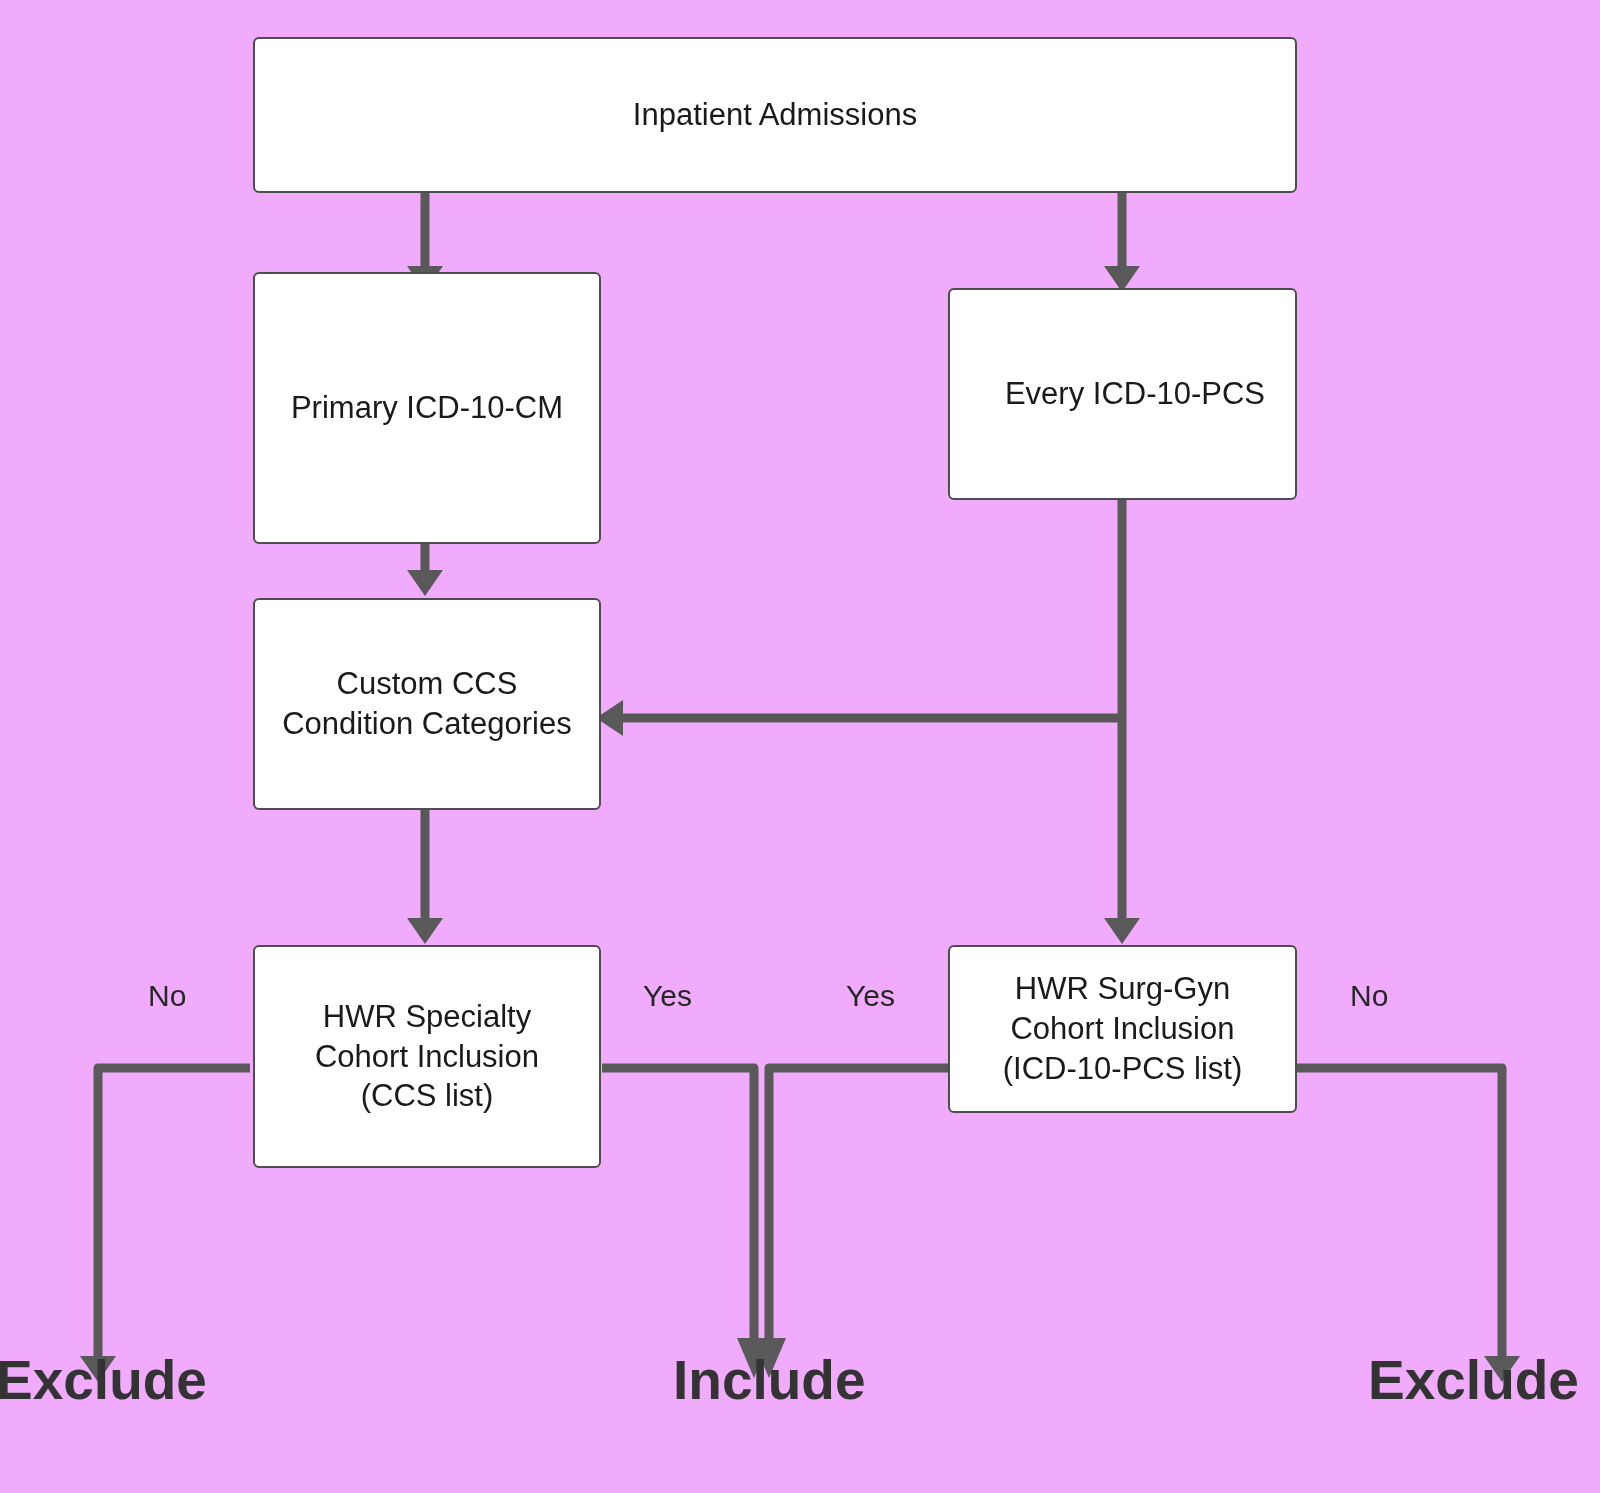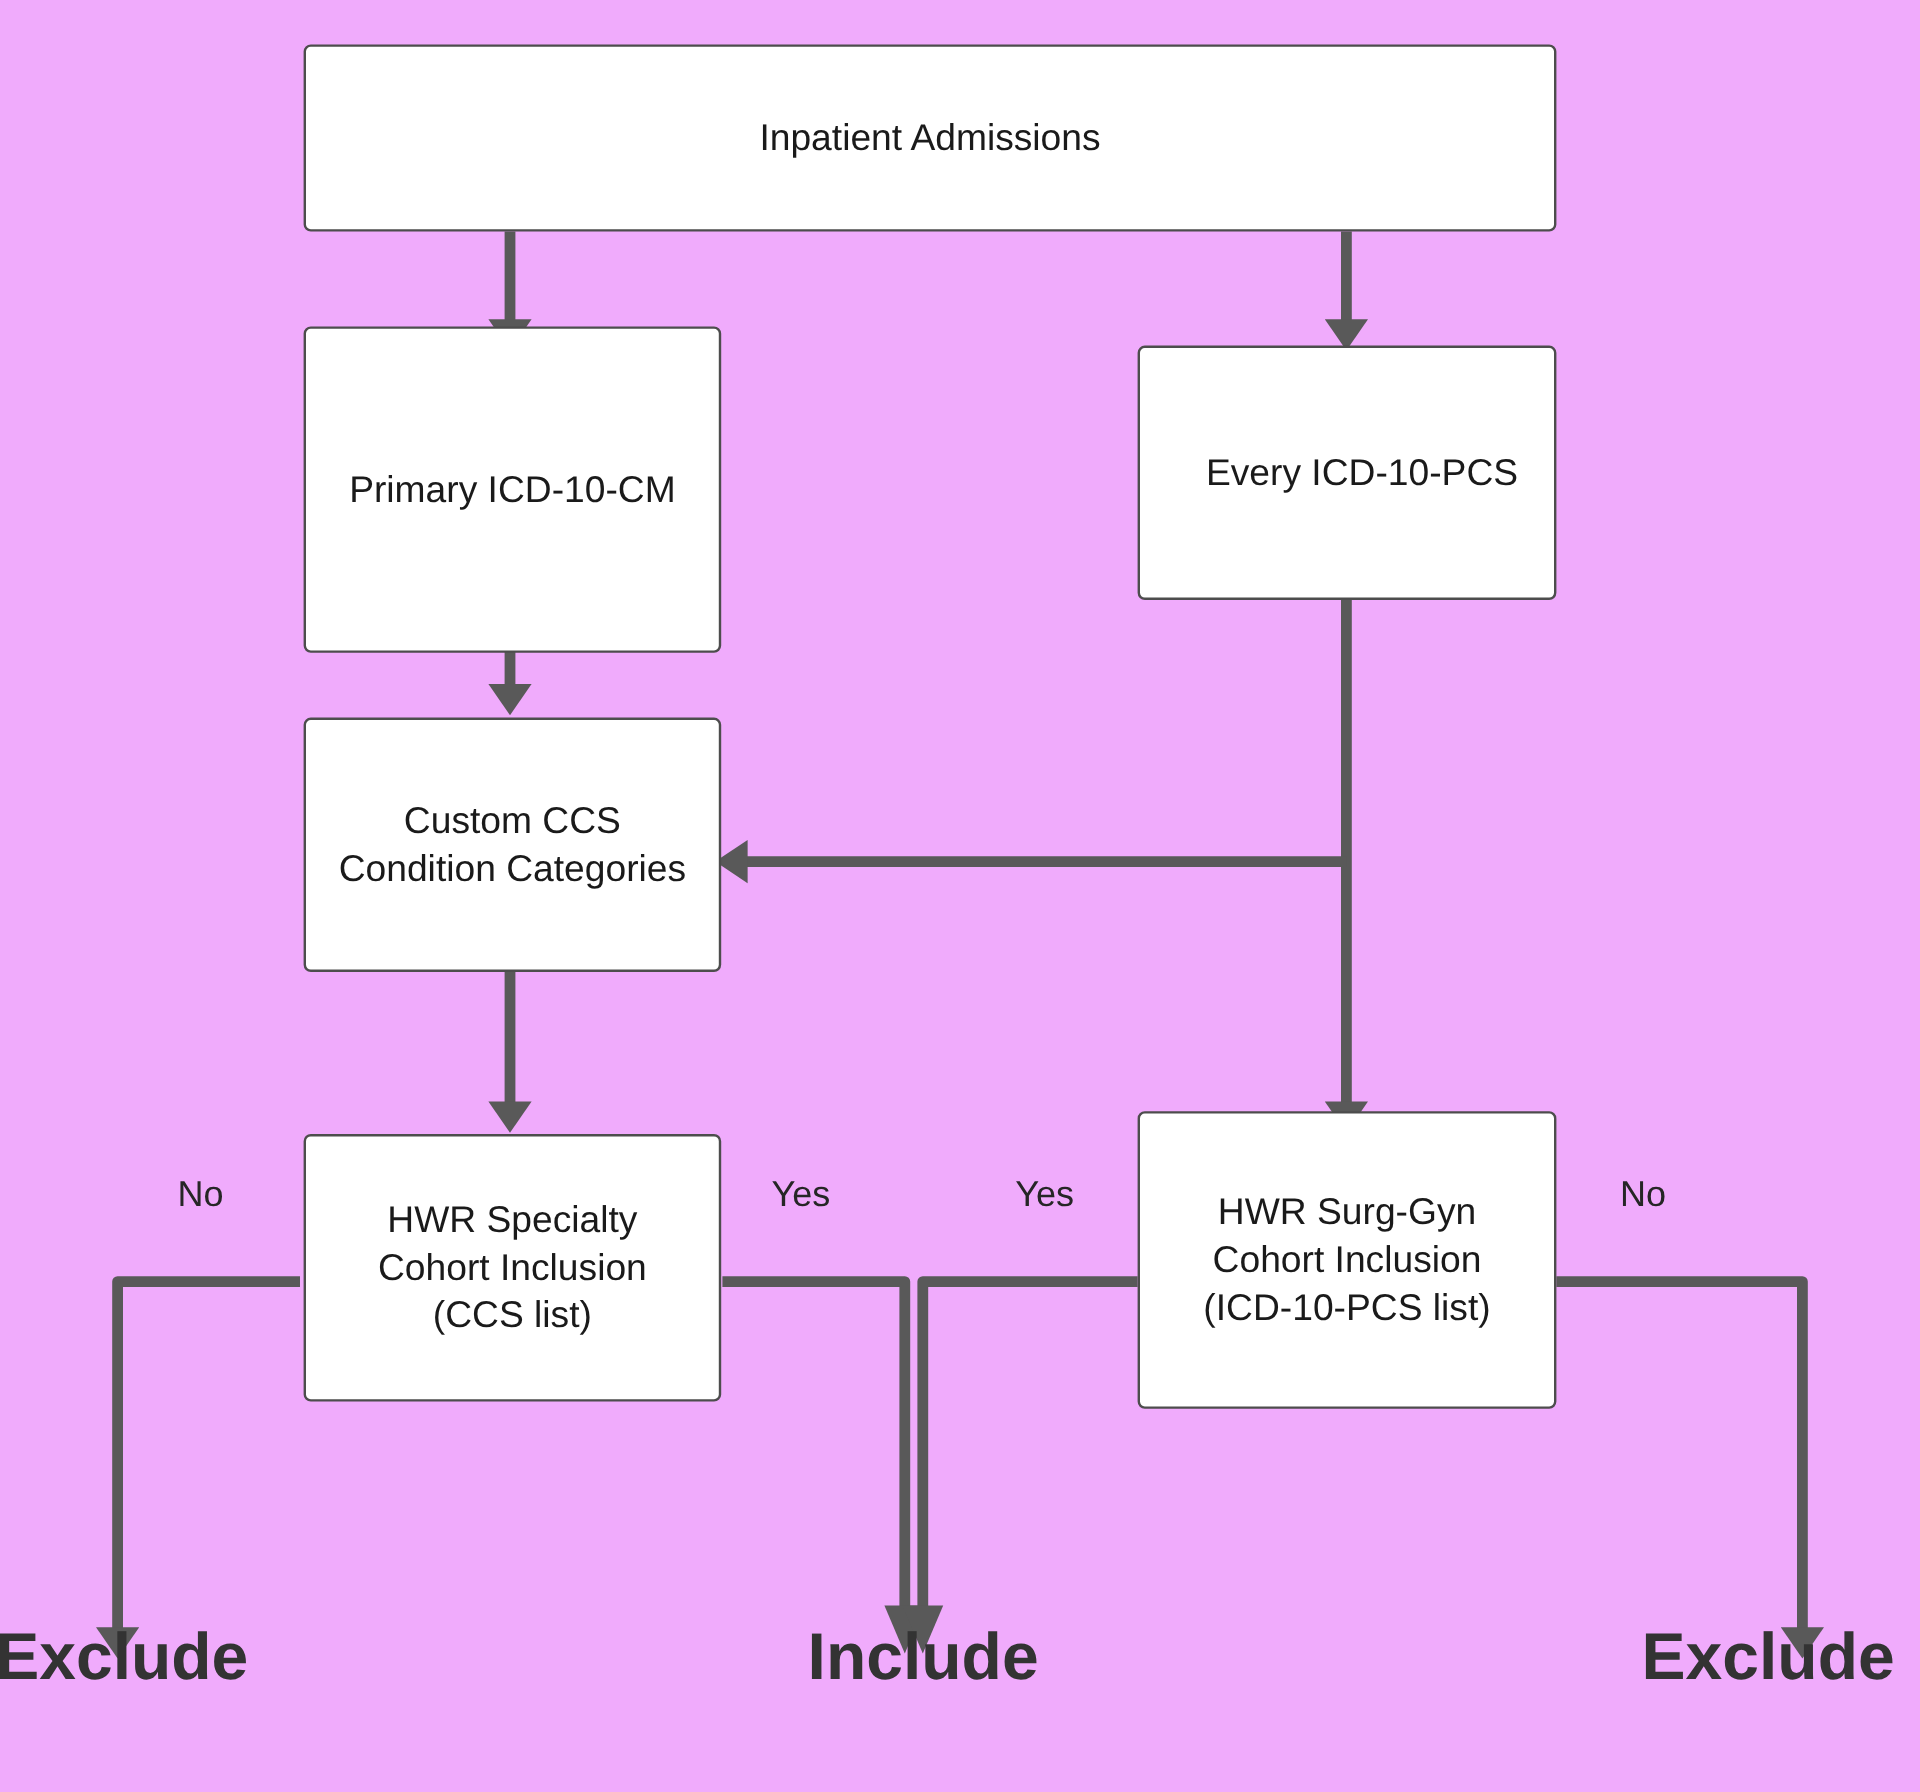--- a/index.html
+++ b/index.html
@@ -130,21 +130,21 @@
     <span class="lines">Custom CCS
 Condition Categories</span>
   </div>
 
   <div class="node" style="left:253px; top:945px; width:348px; height:223px;">
     <span class="lines">HWR Specialty
 Cohort Inclusion
 (CCS list)</span>
   </div>
 
-  <div class="node" style="left:948px; top:926px; width:349px; height:248px;">
+  <div class="node" style="left:948px; top:945px; width:349px; height:168px;">
     <span class="lines">HWR Surg-Gyn
 Cohort Inclusion
 (ICD-10-PCS list)</span>
   </div>
 
   <div class="edge-label" style="left:148px; top:979px;">
     <span>No</span>
   </div>
 
   <div class="edge-label" style="left:643px; top:979px;">

